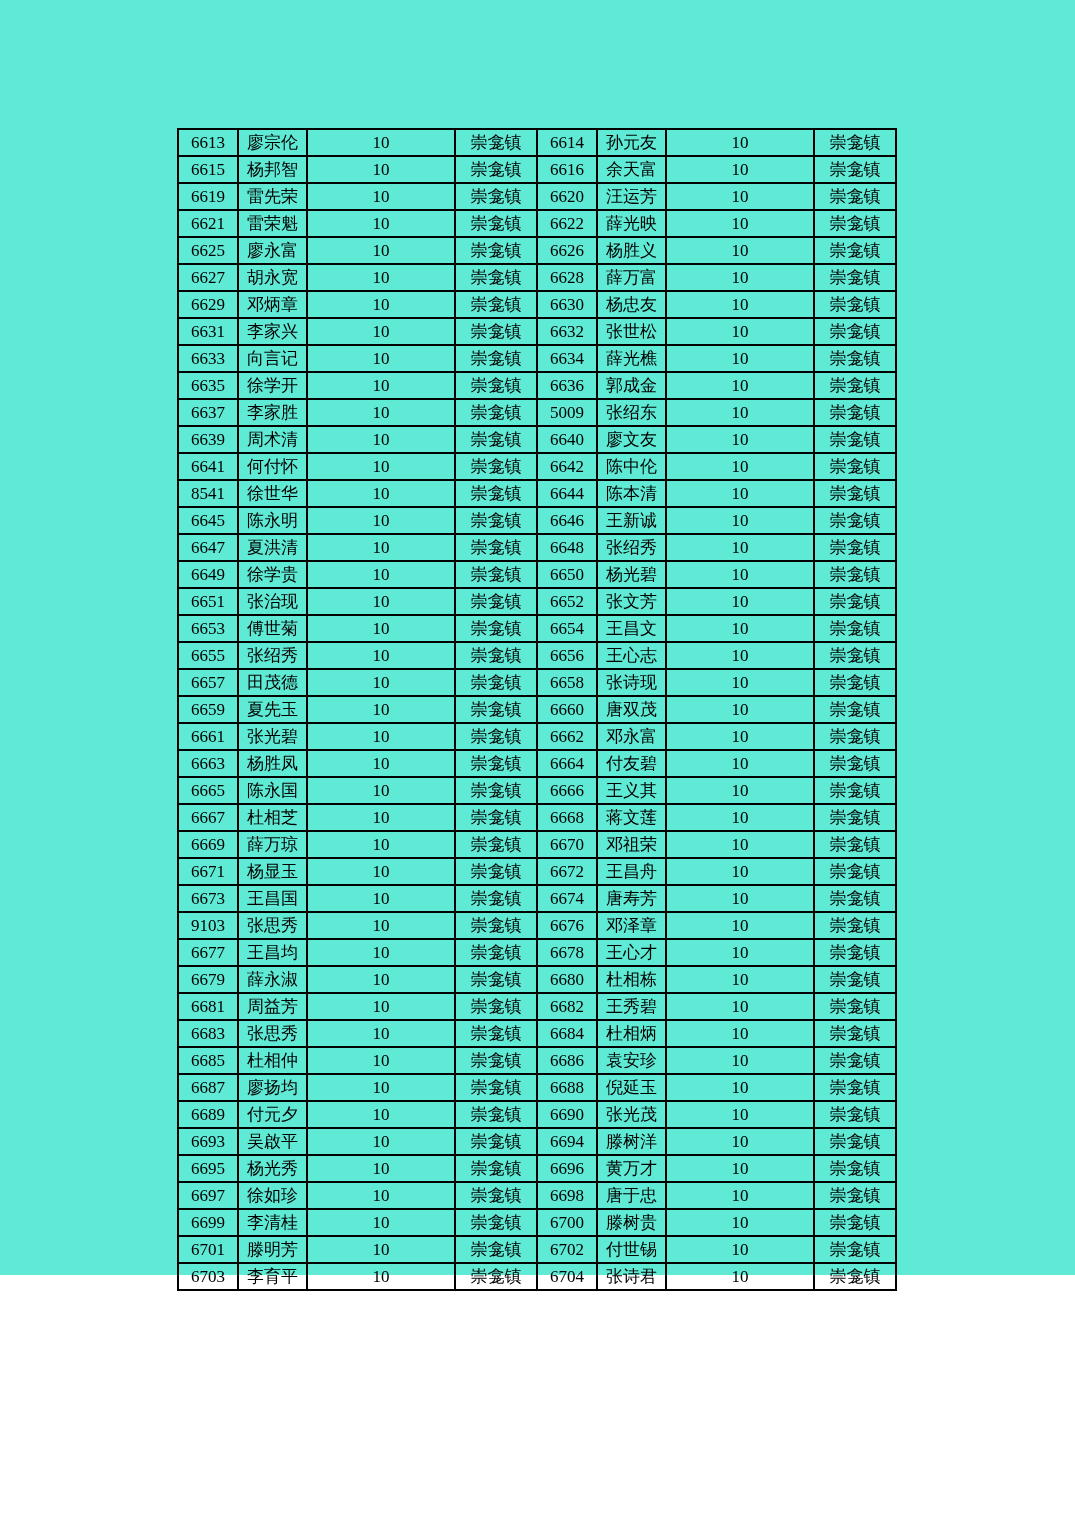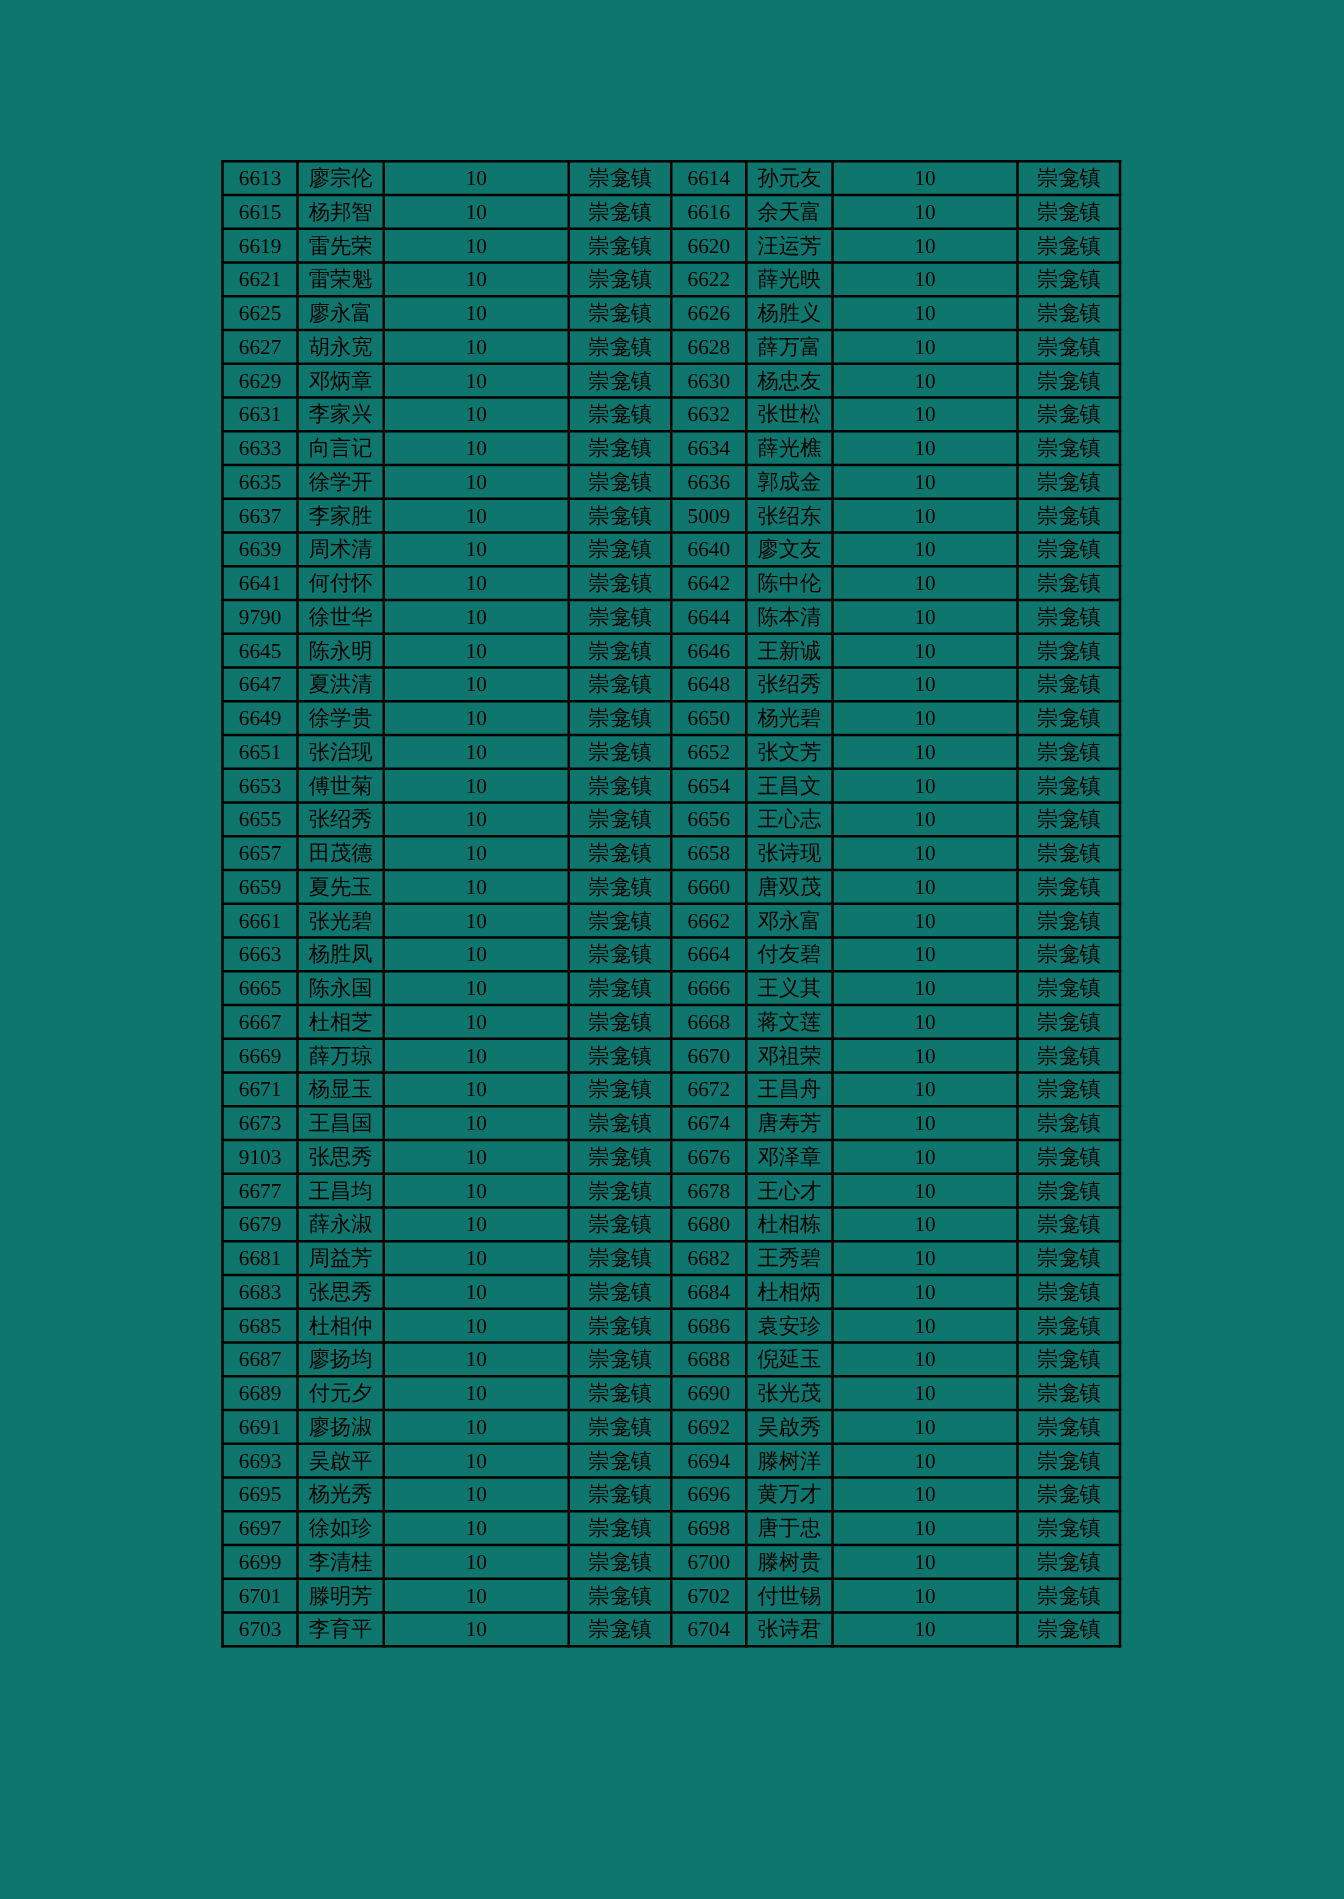--- a/index.html
+++ b/index.html
@@ -7,22 +7,22 @@
     width: 1075px;
     height: 1519px;
     background: #ffffff;
     position: relative;
     font-family: "Liberation Serif", "DejaVu Serif", serif;
   }
   .page {
     position: absolute;
     left: 0; top: 0;
     width: 1075px;
-    height: 1519px;
-    background: #0f766e;
+    height: 1275px;
+    background: #5eead4;
   }
   table.roster {
     position: absolute;
     left: 177px;
     top: 128px;
     border-collapse: collapse;
     table-layout: fixed;
     width: 720px;
   }
   table.roster td {
@@ -183,21 +183,21 @@
           <td>6641</td>
           <td>何付怀</td>
           <td>10</td>
           <td>崇龛镇</td>
           <td>6642</td>
           <td>陈中伦</td>
           <td>10</td>
           <td>崇龛镇</td>
         </tr>
         <tr>
-          <td>9790</td>
+          <td>8541</td>
           <td>徐世华</td>
           <td>10</td>
           <td>崇龛镇</td>
           <td>6644</td>
           <td>陈本清</td>
           <td>10</td>
           <td>崇龛镇</td>
         </tr>
         <tr>
           <td>6645</td>
@@ -419,30 +419,20 @@
           <td>10</td>
           <td>崇龛镇</td>
         </tr>
         <tr>
           <td>6689</td>
           <td>付元夕</td>
           <td>10</td>
           <td>崇龛镇</td>
           <td>6690</td>
           <td>张光茂</td>
-          <td>10</td>
-          <td>崇龛镇</td>
-        </tr>
-        <tr>
-          <td>6691</td>
-          <td>廖扬淑</td>
-          <td>10</td>
-          <td>崇龛镇</td>
-          <td>6692</td>
-          <td>吴啟秀</td>
           <td>10</td>
           <td>崇龛镇</td>
         </tr>
         <tr>
           <td>6693</td>
           <td>吴啟平</td>
           <td>10</td>
           <td>崇龛镇</td>
           <td>6694</td>
           <td>滕树洋</td>

